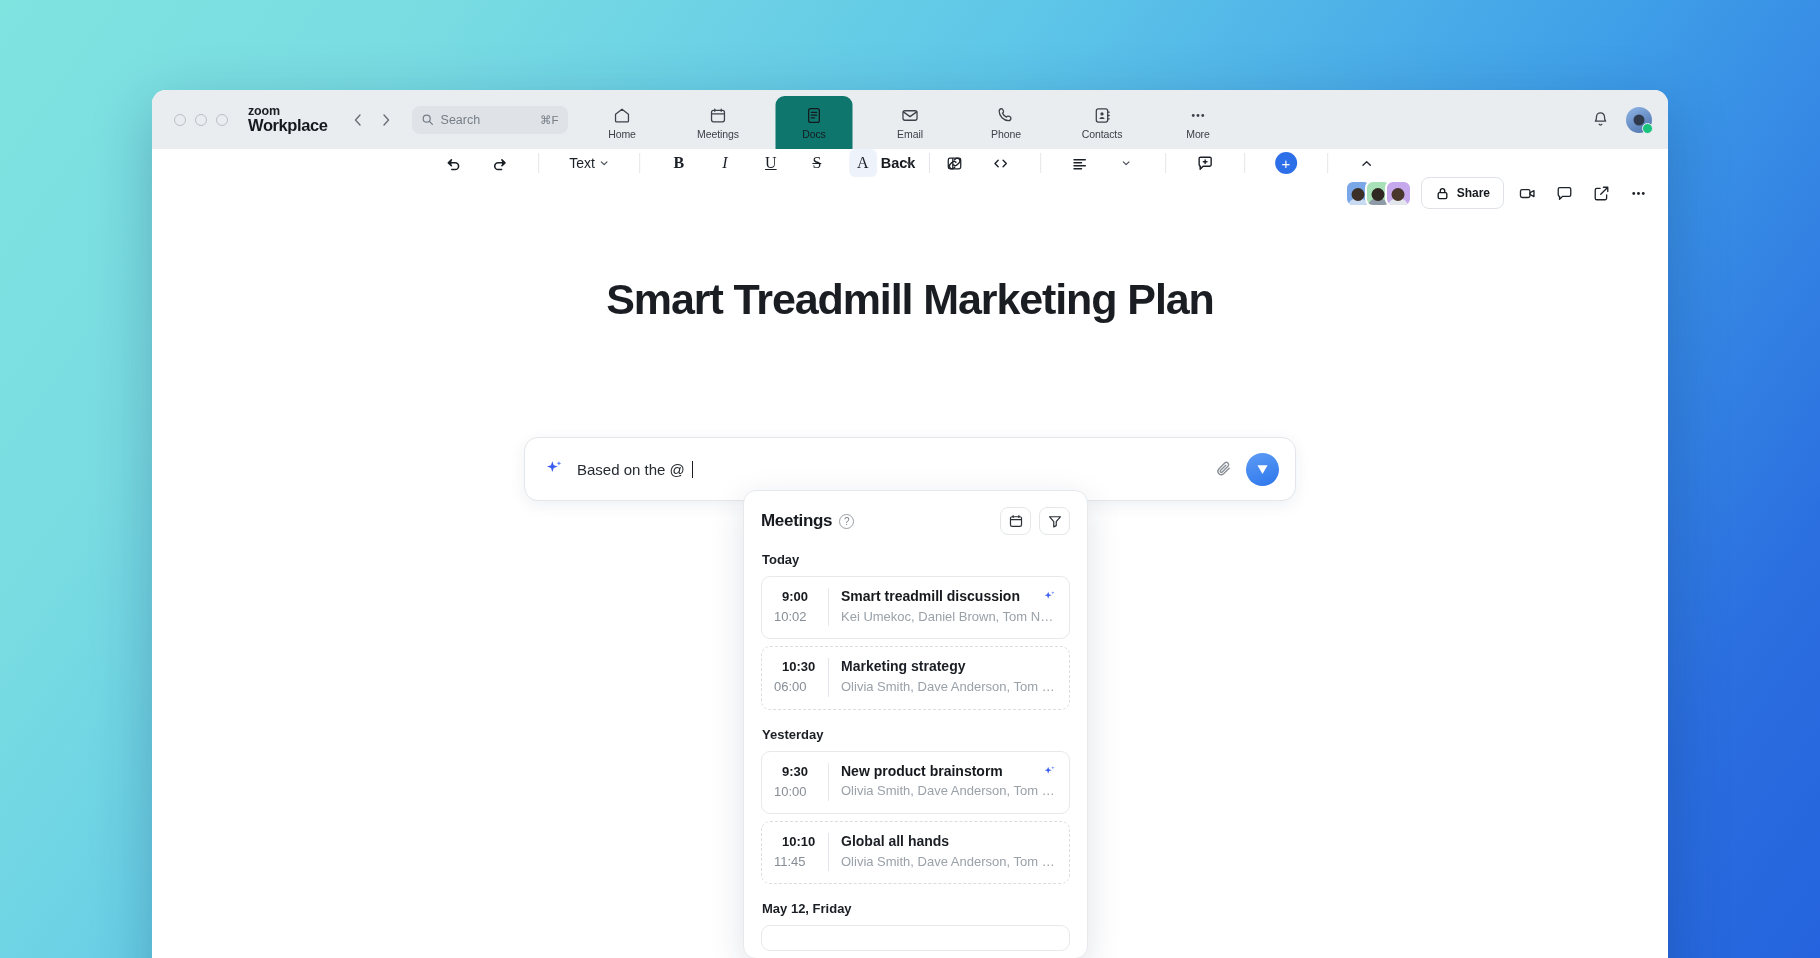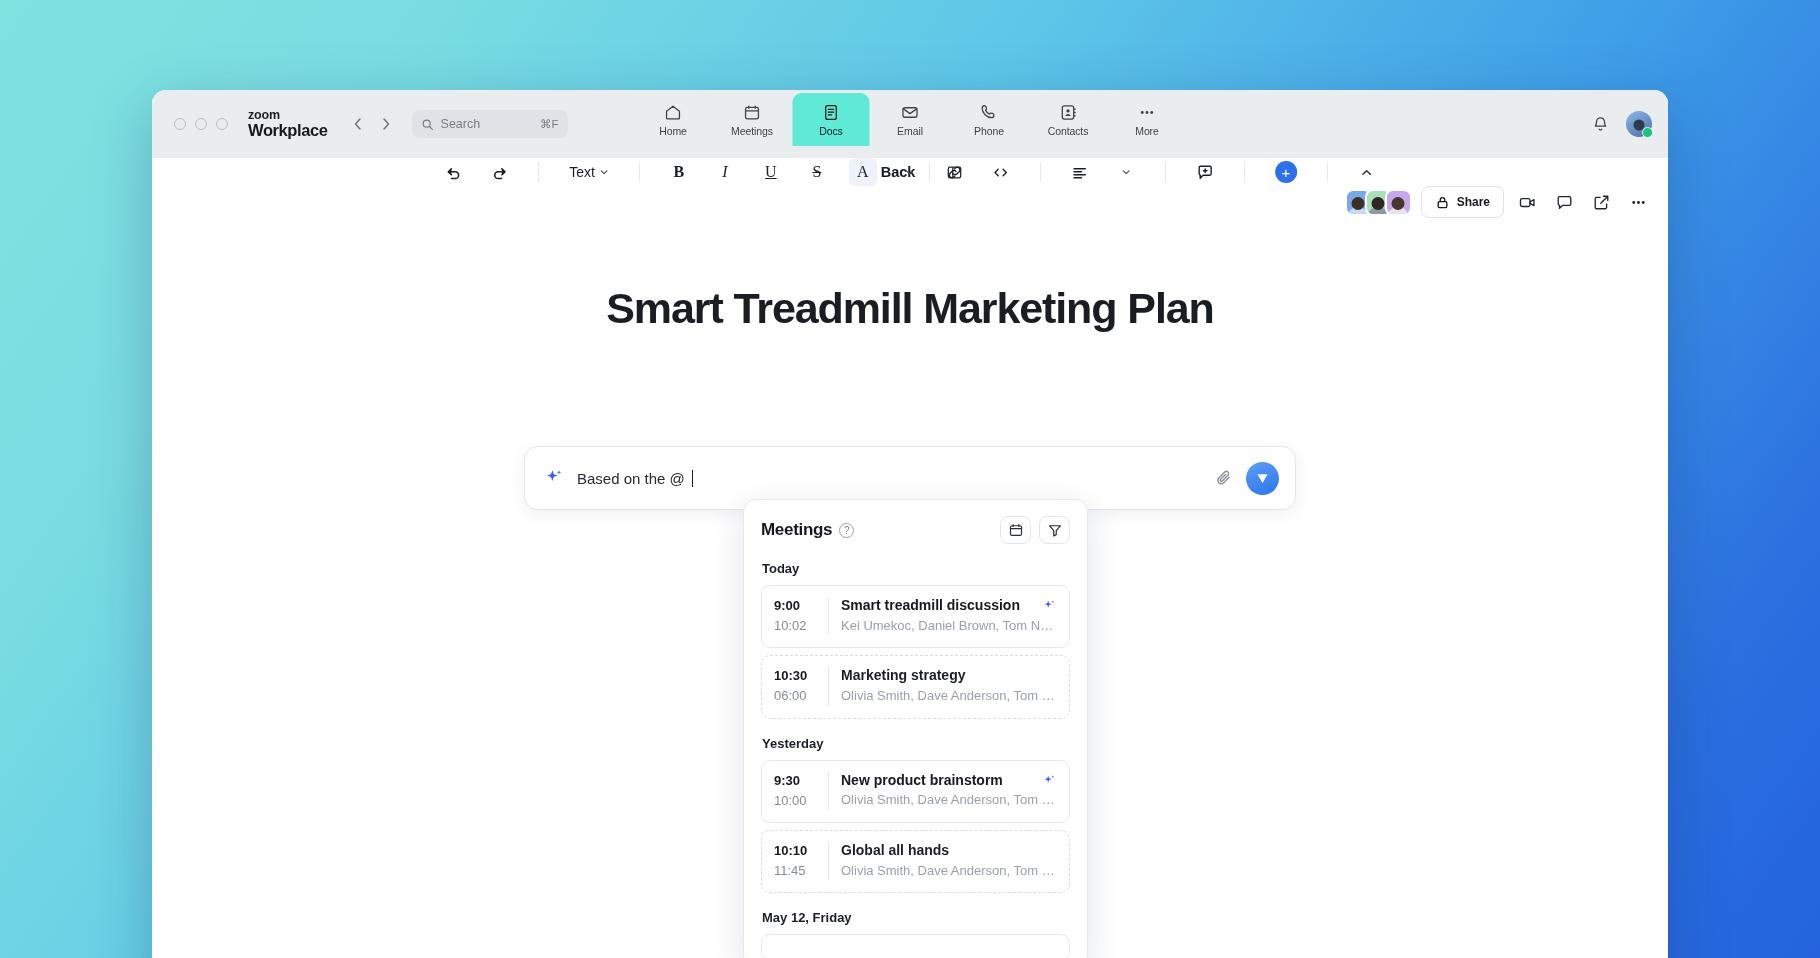--- a/index.html
+++ b/index.html
@@ -17,21 +17,21 @@
     width: 1516px; height: 990px;
     background: #ffffff;
     border-radius: 14px 14px 0 0;
     box-shadow: 0 18px 60px rgba(10,40,90,.26);
     overflow: hidden;
   }
 
   
   .titlebar {
     position: relative;
-    height: 68px;
+    height: 59px;
     background: #eaedf0;
     display: flex;
     align-items: center;
     padding: 0 16px;
   }
   .traffic { display: flex; gap: 9px; margin-left: 6px; }
   .traffic i {
     width: 12px; height: 12px; border-radius: 50%;
     border: 1.3px solid #b9bfc6; display: block;
   }
@@ -51,31 +51,31 @@
     padding: 0 9px;
     gap: 7px;
   }
   .searchbox .ph { font-size: 12.5px; color: #767d85; flex: 1; }
   .searchbox .kbd { font-size: 11.5px; color: #767d85; }
 
   
   .navtabs {
     position: absolute;
     left: 50%; transform: translateX(-50%);
-    bottom: 12px;
-    display: flex; align-items: flex-end; gap: 2px;
+    bottom: 0;
+    display: flex; align-items: flex-end; gap: 19px;
   }
   .navtab {
     width: 77px; height: 53px;
     display: flex; flex-direction: column; align-items: center; justify-content: center;
     gap: 3px;
     border-radius: 9px 9px 0 0;
     color: #3c424a;
   }
-  .navtab.active { background: #5eead4; }
+  .navtab.active { background: #0f766e; }
   .navtab .lbl { font-size: 10.5px; letter-spacing: -.1px; }
   .navtab.active .lbl { color: #16191e; }
 
   .titlebar-right {
     margin-left: auto; display: flex; align-items: center; gap: 16px;
   }
   .avatar-me {
     width: 26px; height: 26px; border-radius: 50%;
     background: linear-gradient(150deg,#8fb6e8,#4b6fa8);
     position: relative; overflow: visible;
@@ -233,21 +233,21 @@
   }
   .mitem {
     border:1px solid #e6e9ec;
     border-radius: 9px;
     padding: 10px 12px 11px 12px;
     display:flex; align-items: stretch; gap: 12px;
     margin-bottom: 7px;
   }
   .mitem.dashed { border-style: dashed; border-color:#d8dde2; }
   .mitem .times { width: 42px; flex: 0 0 42px; }
-  .mitem .t1 { font-size: 13px; font-weight: 700; color:#16191e; line-height: 1.55; }
+  .mitem .t1 { font-size: 13px; font-weight: 700; color:#16191e; line-height: 1.55; margin-left: 8px; }
   .mitem .t2 { font-size: 13px; color:#868d95; line-height: 1.55; }
   .mdiv { width:1px; background:#e6e9ec; margin: 1px 0; }
   .mitem.dashed .mdiv { background:#e2e6ea; }
   .mitem .txt { flex:1; min-width:0; }
   .mitem .ttl {
     font-size: 14px; font-weight: 700; color:#16191e;
     line-height:1.42; display:flex; align-items:center;
   }
   .mitem.dashed .ttl { color:#1b1f25; }
   .mitem .sub {

